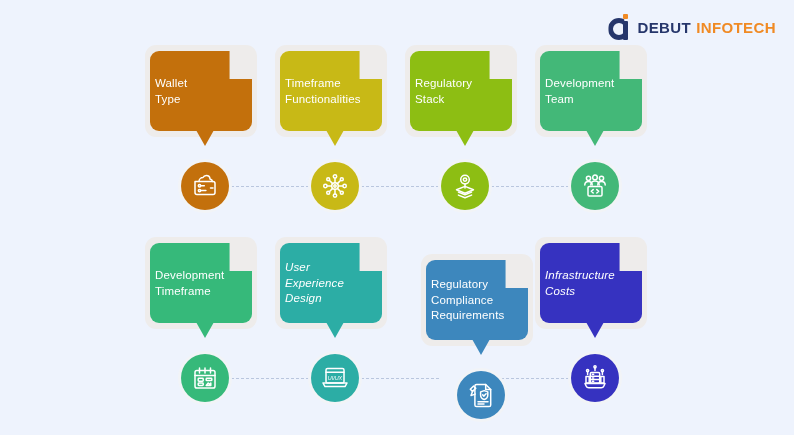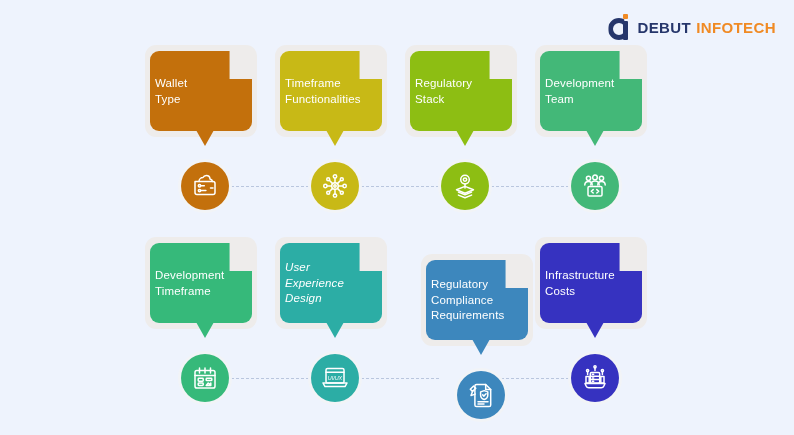--- a/index.html
+++ b/index.html
@@ -277,21 +277,21 @@
         <path d="M3.3 8.2 6.6 5l2.2 2.2-3.3 3.2z"></path>
         <path d="M5.5 10.4 4 14.6l4.2-1.5"></path>
       </g>
           </svg>
         </div>
   </div>
       <div class="col" style="left: 530px;">
     <div class="card-wrap">
       <div class="card-back" style="background: rgb(238, 236, 235);"></div>
       <div class="card-front" style="background: rgb(54, 50, 192);"></div>
-      <div class="card-label" style="color: rgb(255, 255, 255);">Infrastructure
+      <div class="card-label" style="color: rgb(255, 255, 255); font-style: italic;">Infrastructure
 Costs</div>
     </div>
     <div class="pointer" style="border-top: 16px solid rgb(54, 50, 192);"></div>
     <div class="circle-halo" style="background: rgb(242, 244, 247);"></div>
     <div class="circle" style="background: rgb(54, 50, 192);">
           <svg width="28" height="28" viewBox="0 0 28 28">
       <g stroke="#fff" fill="none" stroke-width="1.5" stroke-linecap="round" stroke-linejoin="round">
         <rect x="9.3" y="8.5" width="9.4" height="10.5" rx="1.2"></rect>
         <path d="M9.3 12.2h9.4M9.3 15.6h9.4"></path>
         <path d="M11.3 10.3h1.4M11.3 13.9h1.4M11.3 17.3h1.4"></path>

